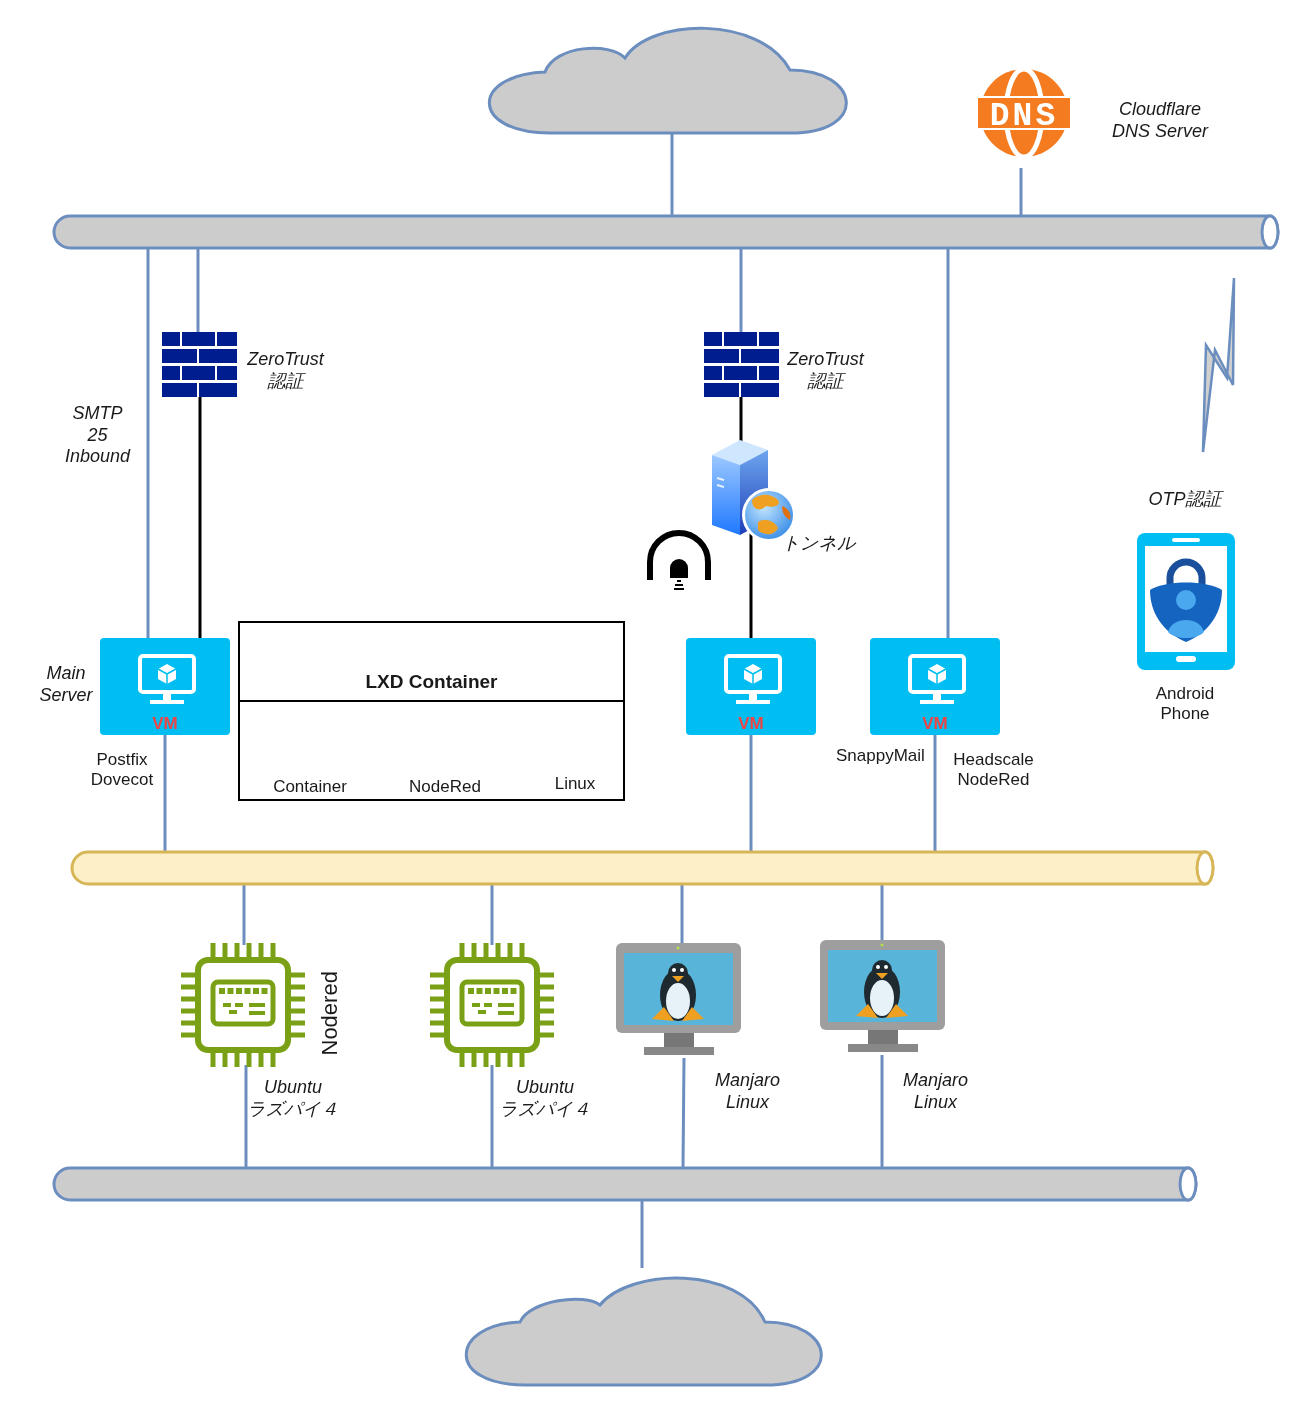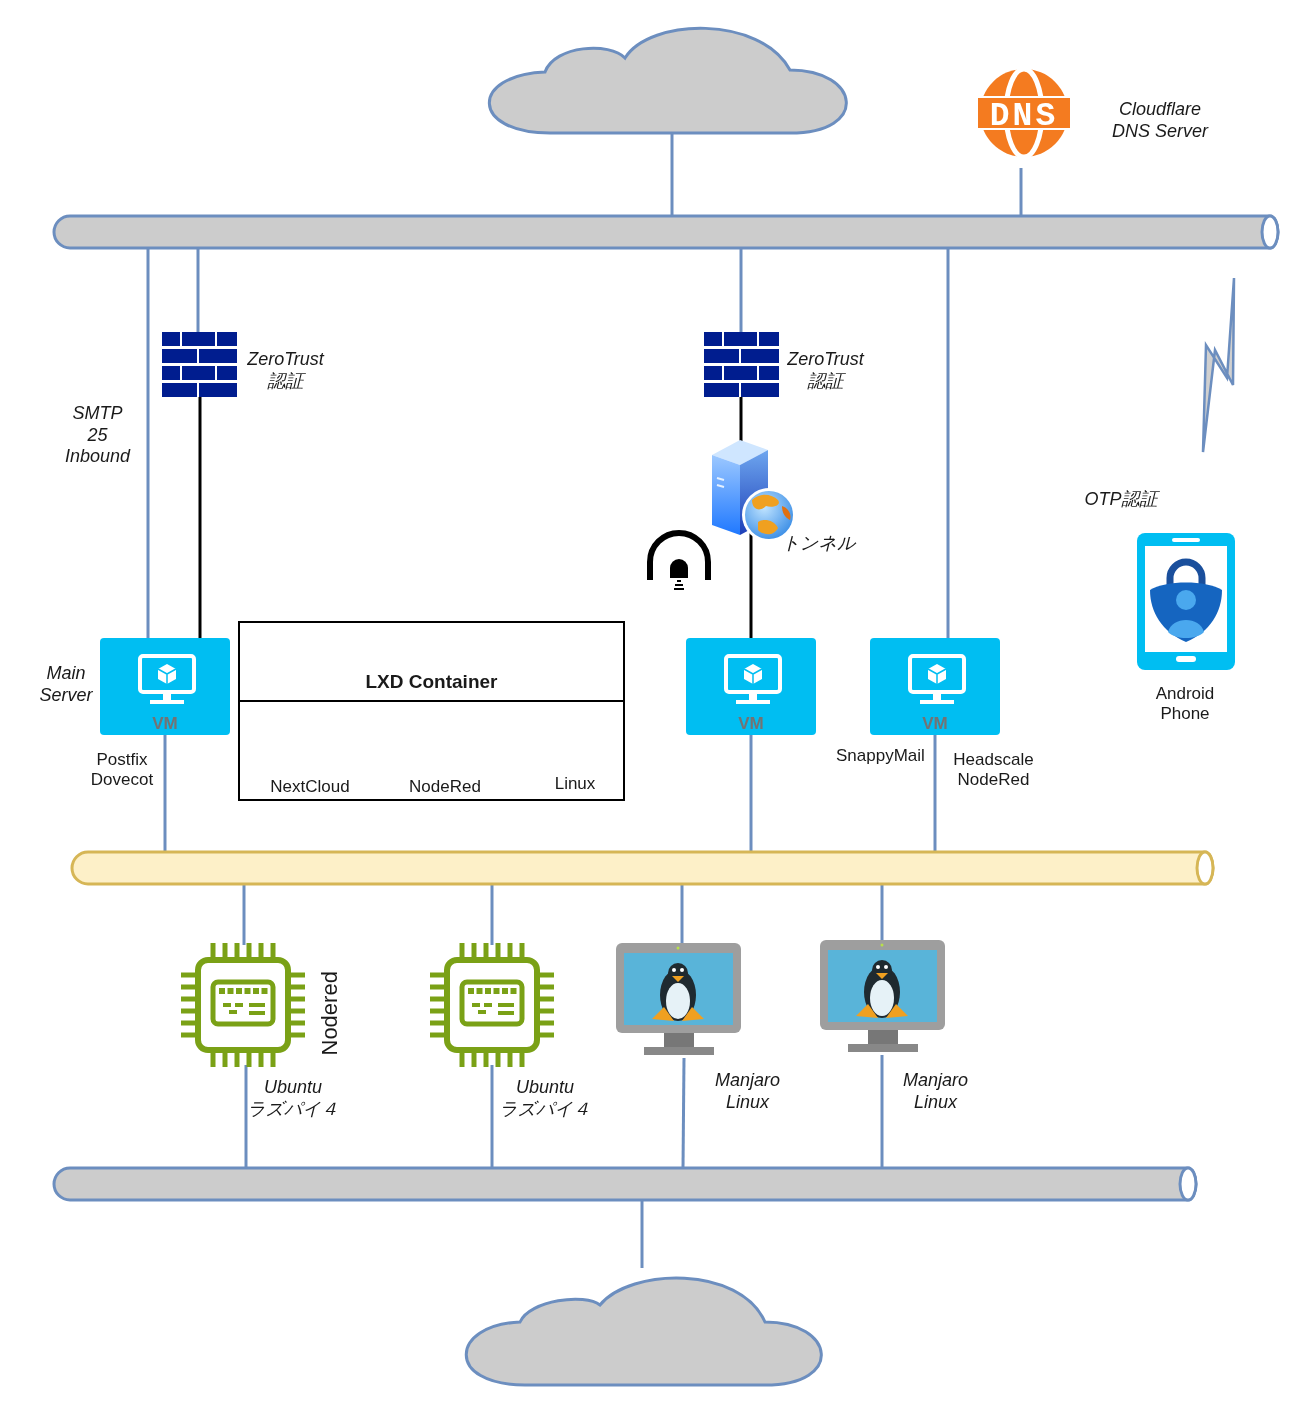--- a/index.html
+++ b/index.html
@@ -2,21 +2,21 @@
 <html><head>
 <meta charset="utf-8">
 <style>
   html,body{margin:0;padding:0;background:#ffffff;}
   #canvas{position:relative;width:1300px;height:1402px;overflow:hidden;background:#fff;font-family:"Liberation Sans",sans-serif;color:#1a1a1a;border-radius:23px;}
   svg.bg{position:absolute;left:0;top:0;}
   .lbl{position:absolute;text-align:center;white-space:pre-line;line-height:1.2;font-family:"Liberation Sans",sans-serif;}
   .s18{font-size:18px;font-style:italic;}
   .s22{font-size:17px;}
   .s28{font-size:28px;}
-  .vm-caption{position:absolute;color:#737373;font-weight:bold;font-size:17px;text-align:center;font-family:"Liberation Sans",sans-serif;}
+  .vm-caption{position:absolute;color:#ef4444;font-weight:bold;font-size:17px;text-align:center;font-family:"Liberation Sans",sans-serif;}
   .lxd-box{position:absolute;left:238px;top:621px;width:387px;height:180px;border:2px solid #000;box-sizing:border-box;background:#fff;}
   .lxd-head{height:37px;border-bottom:2px solid #000;display:flex;align-items:center;justify-content:center;font-weight:bold;font-size:19px;margin-top:40px;}
   .rot{position:absolute;transform:rotate(-90deg);transform-origin:center center;font-size:22px;}
 </style>
 </head>
 <body>
 
 <div id="canvas">
 <svg class="bg" width="1300" height="1402" viewBox="0 0 1300 1402" xmlns="http://www.w3.org/2000/svg">
   <defs>
@@ -328,39 +328,39 @@
 <div class="lbl s18" style="left:1100px;top:99px;width:120px;">Cloudflare
 DNS Server</div>
 <div class="lbl s18" style="left:238px;top:349px;width:95px;">ZeroTrust
 認証</div>
 <div class="lbl s18" style="left:778px;top:349px;width:95px;">ZeroTrust
 認証</div>
 <div class="lbl s18" style="left:55px;top:403px;width:85px;">SMTP
 25
 Inbound</div>
 <div class="lbl s18" style="left:776px;top:533px;width:85px;">トンネル</div>
-<div class="lbl s18" style="left:1066px;top:489px;width:110px;">OTP認証</div>
+<div class="lbl s18" style="left:1130px;top:489px;width:110px;">OTP認証</div>
 <div class="lbl s22" style="left:1130px;top:684px;width:110px;">Android
 Phone</div>
 
 <div class="lbl s18" style="left:30px;top:663px;width:72px;">Main
 Server</div>
 <div class="vm-caption" style="left:100px;top:714px;width:130px;">VM</div>
 <div class="vm-caption" style="left:686px;top:714px;width:130px;">VM</div>
 <div class="vm-caption" style="left:870px;top:714px;width:130px;">VM</div>
 <div class="lbl s22" style="left:72px;top:750px;width:100px;">Postfix
 Dovecot</div>
 <div class="lbl s22" style="left:792px;top:746px;width:130px;text-align:left;margin-left:44px;">SnappyMail</div>
 <div class="lbl s22" style="left:936px;top:750px;width:115px;">Headscale
 NodeRed</div>
 
 <div class="lxd-box">
   <div class="lxd-head">LXD Container</div>
 </div>
-<div class="lbl s22" style="left:250px;top:777px;width:120px;">NextCloud</div>
+<div class="lbl s22" style="left:250px;top:777px;width:120px;">Container</div>
 <div class="lbl s22" style="left:385px;top:777px;width:120px;">NodeRed</div>
 <div class="lbl s22" style="left:525px;top:774px;width:100px;">Linux</div>
 
 
 <div class="rot" style="left:282px;top:995px;width:95px;height:26px;">Nodered</div>
 <div class="lbl s18" style="left:238px;top:1077px;width:110px;">Ubuntu
 ラズパイ４</div>
 <div class="lbl s18" style="left:490px;top:1077px;width:110px;">Ubuntu
 ラズパイ４</div>
 <div class="lbl s18" style="left:700px;top:1070px;width:95px;">Manjaro

